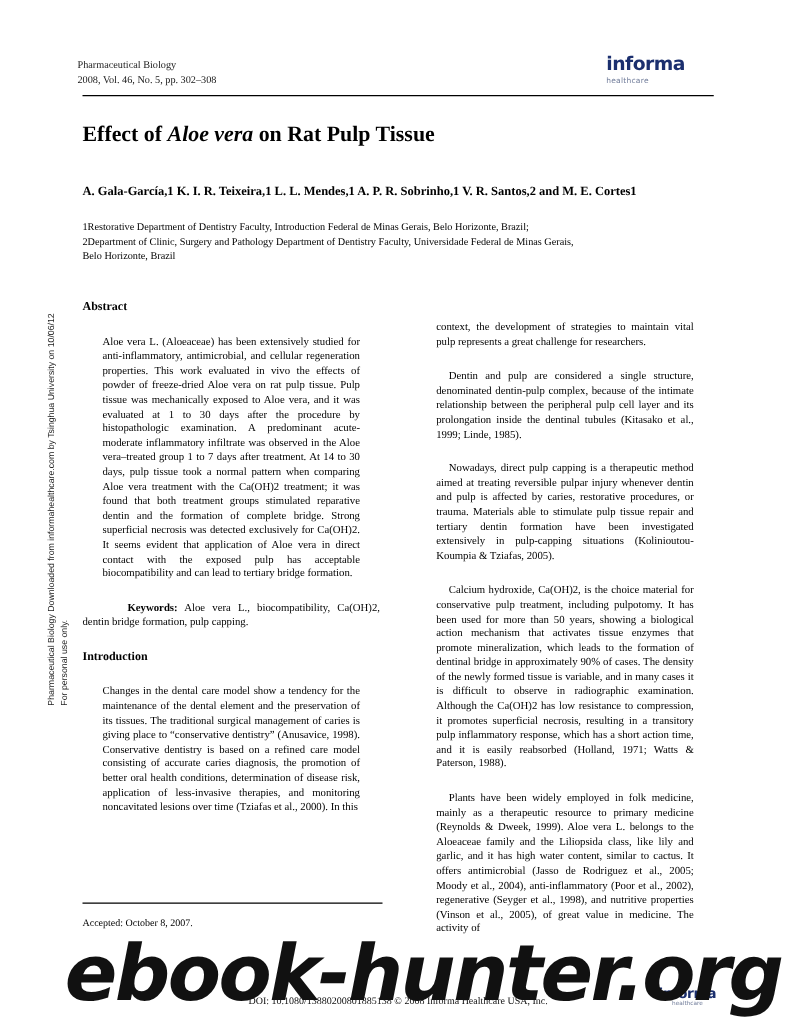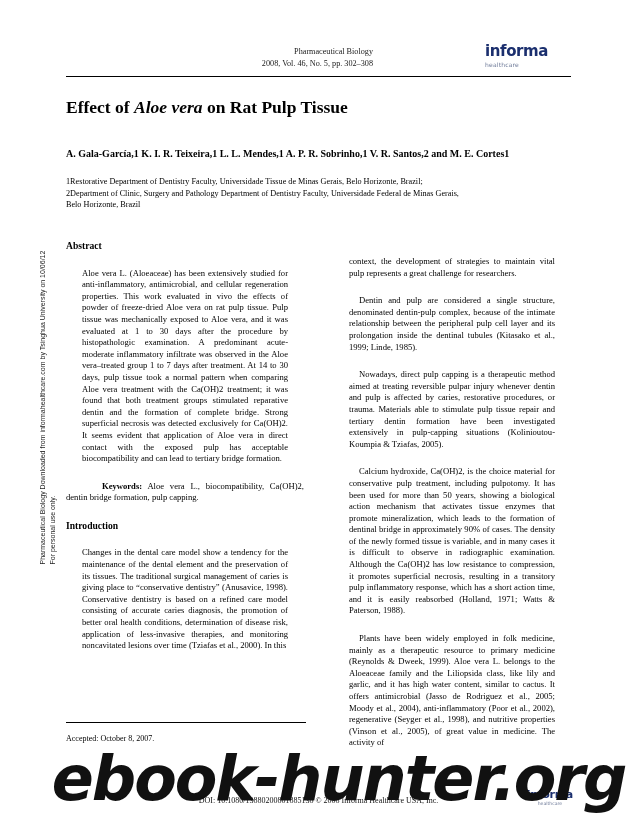--- a/index.html
+++ b/index.html
@@ -19,27 +19,26 @@
     position: absolute;
     left: 0; top: 0;
     width: 637px;
     height: 825px;
     background: #fff;
   }
 
   
   .journal-header {
     position: absolute;
-    left: 73px;
+    left: 62px;
     top: 46px;
     width: 300px;
     font-size: 8.2px;
     line-height: 12px;
     color: #1a1a1a;
-    text-align: right;
   }
   .informa-block {
     position: absolute;
     right: 62px;
     top: 42px;
     text-align: left;
     width: 90px;
   }
   .informa-word {
     font-family: "DejaVu Sans", sans-serif;
@@ -218,21 +217,21 @@
 
   <div class="rule-top"></div>
 
   <div class="article-title">
     <span>Effect of </span><i>Aloe vera</i><span> on Rat Pulp Tissue</span>
   </div>
 
   <div class="authors">A. Gala-García,1 K. I. R. Teixeira,1 L. L. Mendes,1 A. P. R. Sobrinho,1 V. R. Santos,2 and M. E. Cortes1</div>
 
   <div class="affiliations">
-    <div>1Restorative Department of Dentistry Faculty, Universidade Tissue de Minas Gerais, Belo Horizonte, Brazil;</div>
+    <div>1Restorative Department of Dentistry Faculty, Introduction Federal de Minas Gerais, Belo Horizonte, Brazil;</div>
     <div>2Department of Clinic, Surgery and Pathology Department of Dentistry Faculty, Universidade Federal de Minas Gerais,</div>
     <div>Belo Horizonte, Brazil</div>
   </div>
 
   <div class="side-text">
     <div>Pharmaceutical Biology Downloaded from informahealthcare.com by Tsinghua University on 10/06/12</div>
     <div>For personal use only.</div>
   </div>
 
   <div class="col left">

